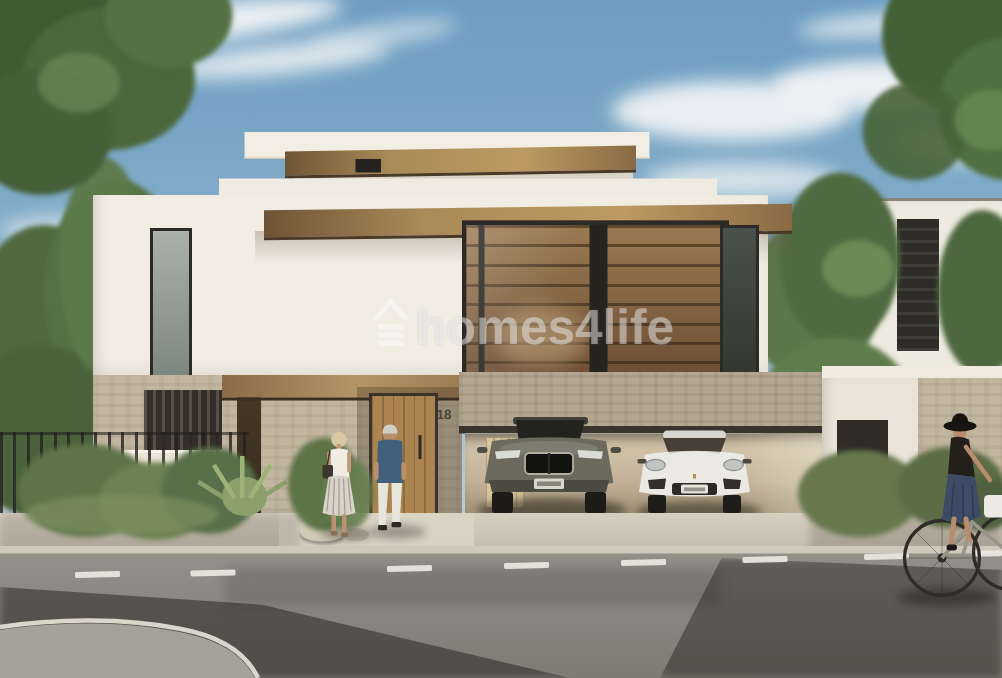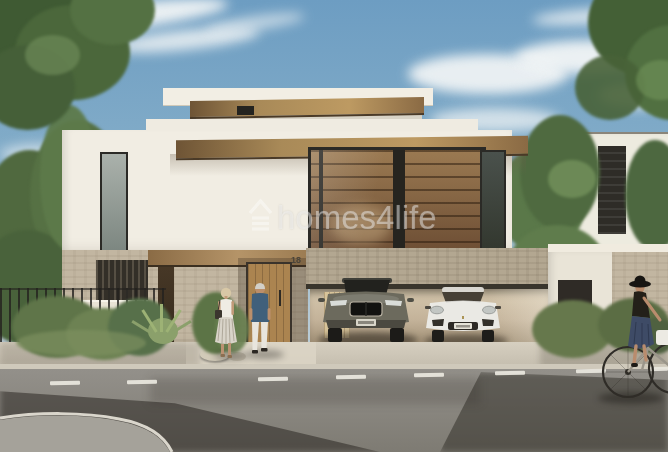--- a/index.html
+++ b/index.html
@@ -15,21 +15,21 @@
       repeating-linear-gradient(90deg, rgba(120,105,85,.08) 0 3px, rgba(0,0,0,0) 3px 11px);}
   .stone-dark{background-color:#b3a791;
     background-image:
       repeating-linear-gradient(0deg, rgba(100,88,70,.12) 0 2px, rgba(0,0,0,0) 2px 6px),
       repeating-linear-gradient(90deg, rgba(100,88,70,.10) 0 3px, rgba(0,0,0,0) 3px 10px);}
   .wood{background:linear-gradient(90deg,#6e5435,#a98a58 30%,#bd9a62 68%,#8a6a44);
         border-bottom:2px solid #4a3a27;}
   .dash{position:absolute;height:4px;background:#eae8e0;border-radius:1px;
         opacity:.92;transform:rotate(-1.2deg);}
   .shadow-soft{position:absolute;border-radius:50%;background:rgba(0,0,0,.3);filter:blur(3px);}
-  .wm-text{position:absolute;font-weight:normal;font-size:33px;line-height:40px;
+  .wm-text{position:absolute;font-weight:bold;font-size:33px;line-height:40px;
            color:rgba(255,255,255,.42);letter-spacing:0;
            text-shadow:0 0 2px rgba(130,130,130,.25);text-align:right;}
   .house-num{position:absolute;font-size:9px;font-weight:600;color:#4a443a;}
 </style>
 </head>
 <body>
 
 <div class="stage">
 
   <div class="abs" style="left:0;top:0;width:668px;height:452px;
@@ -107,21 +107,21 @@
               background-image:repeating-linear-gradient(90deg,rgba(190,175,150,.25) 0 2px,rgba(0,0,0,0) 2px 6px);"></div>
   <div class="abs" style="left:82px;top:300px;width:66px;height:46px;background:#e9e3d5;border-top:2px solid #f6f2e8;"></div>
   <div class="abs" style="left:158px;top:250px;width:16px;height:98px;background:linear-gradient(180deg,#4a3a28,#352a1c);"></div>
   <div class="abs" style="left:148px;top:250px;width:164px;height:15px;
               background:linear-gradient(90deg,#8a6b45,#b59468 55%,#9a7a50);border-bottom:2px solid #3b2f20;"></div>
   <div class="abs" style="left:238px;top:258px;width:70px;height:90px;background:rgba(58,46,32,.30);"></div>
   <div class="abs" style="left:246px;top:262px;width:42px;height:82px;border:2px solid #3a332b;background:#ab8450;
               background-image:repeating-linear-gradient(90deg,rgba(70,50,30,.3) 0 1px,rgba(0,0,0,0) 1px 7px);">
     <div class="abs" style="left:31px;top:26px;width:2px;height:16px;background:#2e2a24;"></div>
   </div>
-  <div class="house-num" style="left:291px;top:255px;text-align:right;">18</div>
+  <div class="house-num" style="left:291px;top:271px;text-align:right;">18</div>
 
   <div class="abs stone-dark" style="left:306px;top:248px;width:256px;height:40px;"></div>
   <div class="abs" style="left:306px;top:284px;width:256px;height:5px;background:#39352c;"></div>
   <div class="abs" style="left:310px;top:289px;width:238px;height:57px;
               background:linear-gradient(180deg,#d6c8ae 0%,#c3b299 55%,#9d8c72 100%);
               box-shadow:inset 0 8px 8px -5px rgba(30,25,18,.55);">
     <div class="abs" style="left:14px;top:3px;width:26px;height:46px;background:#d8c49a;
                 background-image:repeating-linear-gradient(90deg,rgba(120,95,60,.35) 0 1px,rgba(0,0,0,0) 1px 5px);"></div>
     <div class="abs" style="right:0;top:0;width:60px;height:100%;background:linear-gradient(90deg,rgba(0,0,0,0),rgba(255,250,238,.35));"></div>
   </div>

